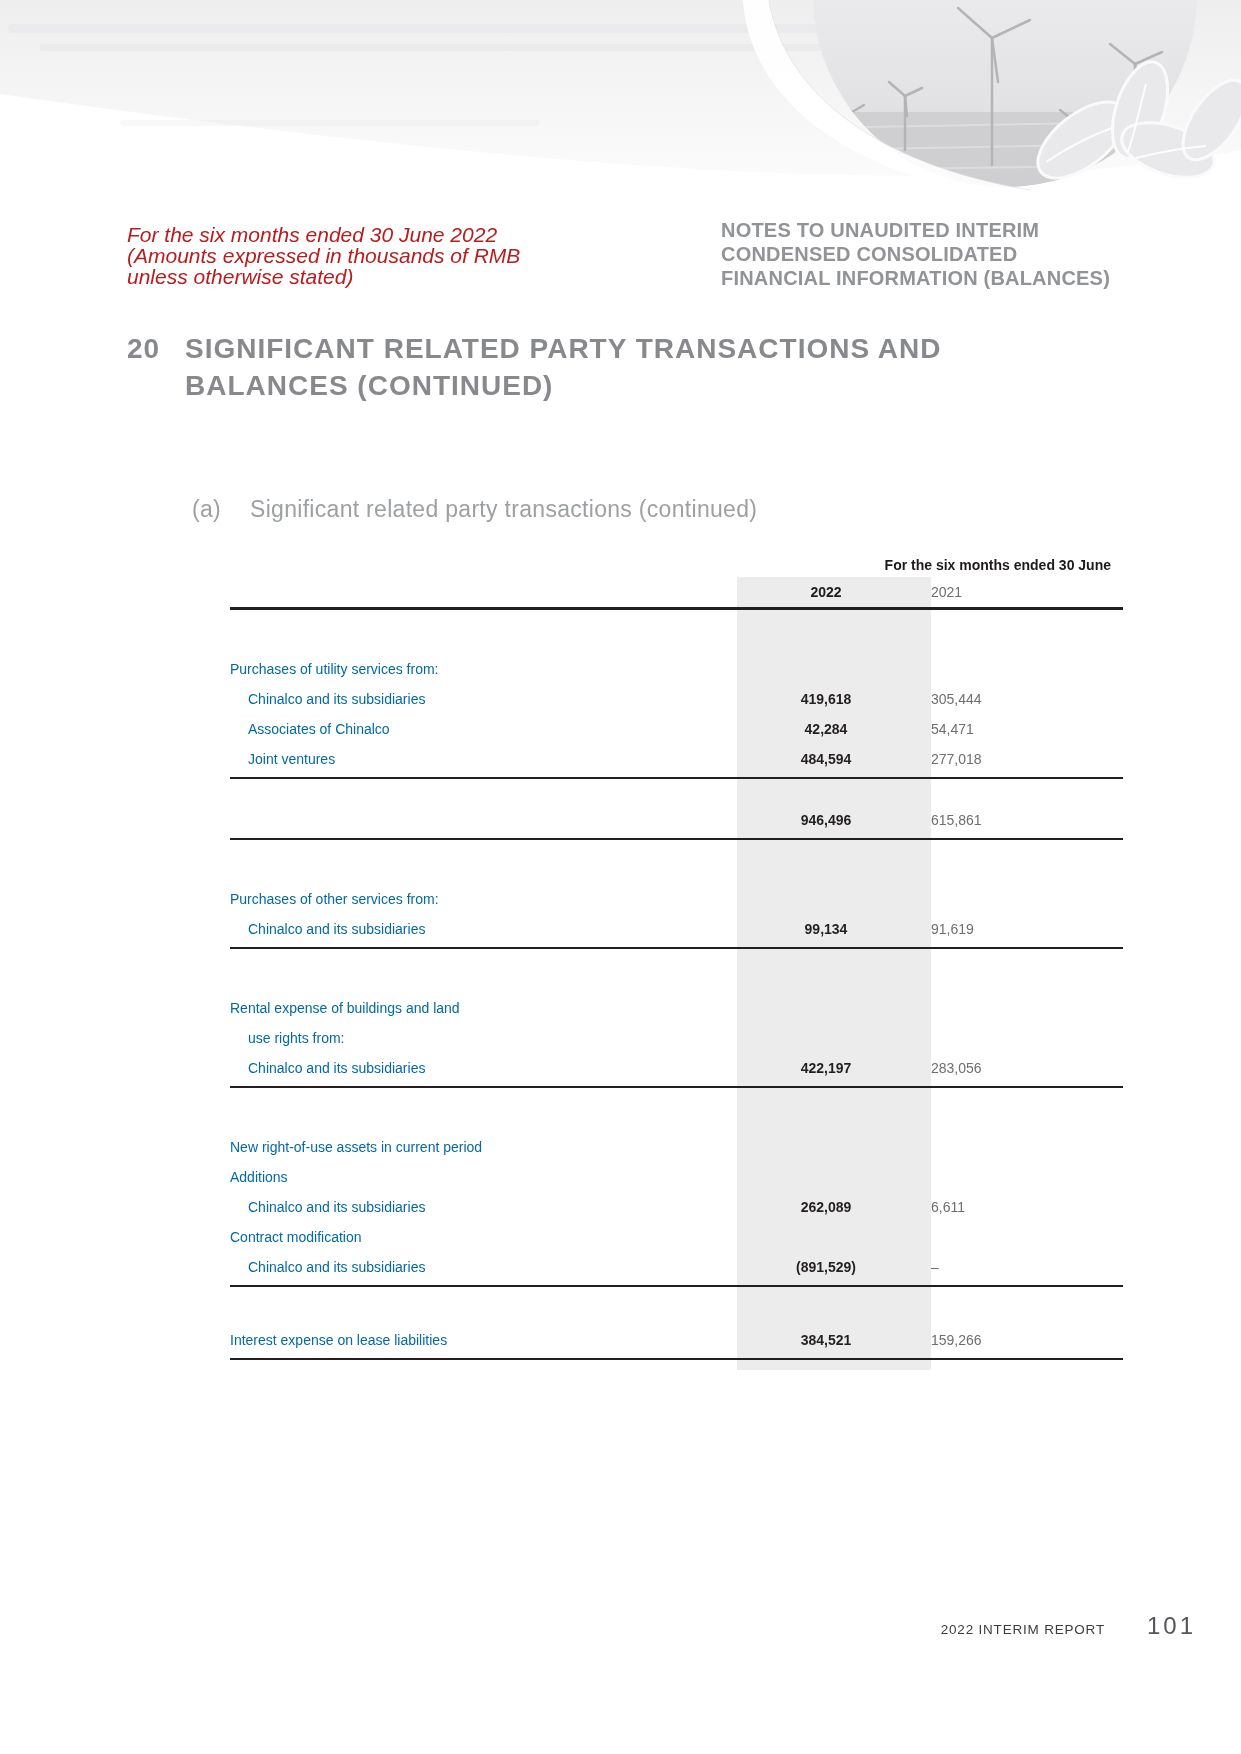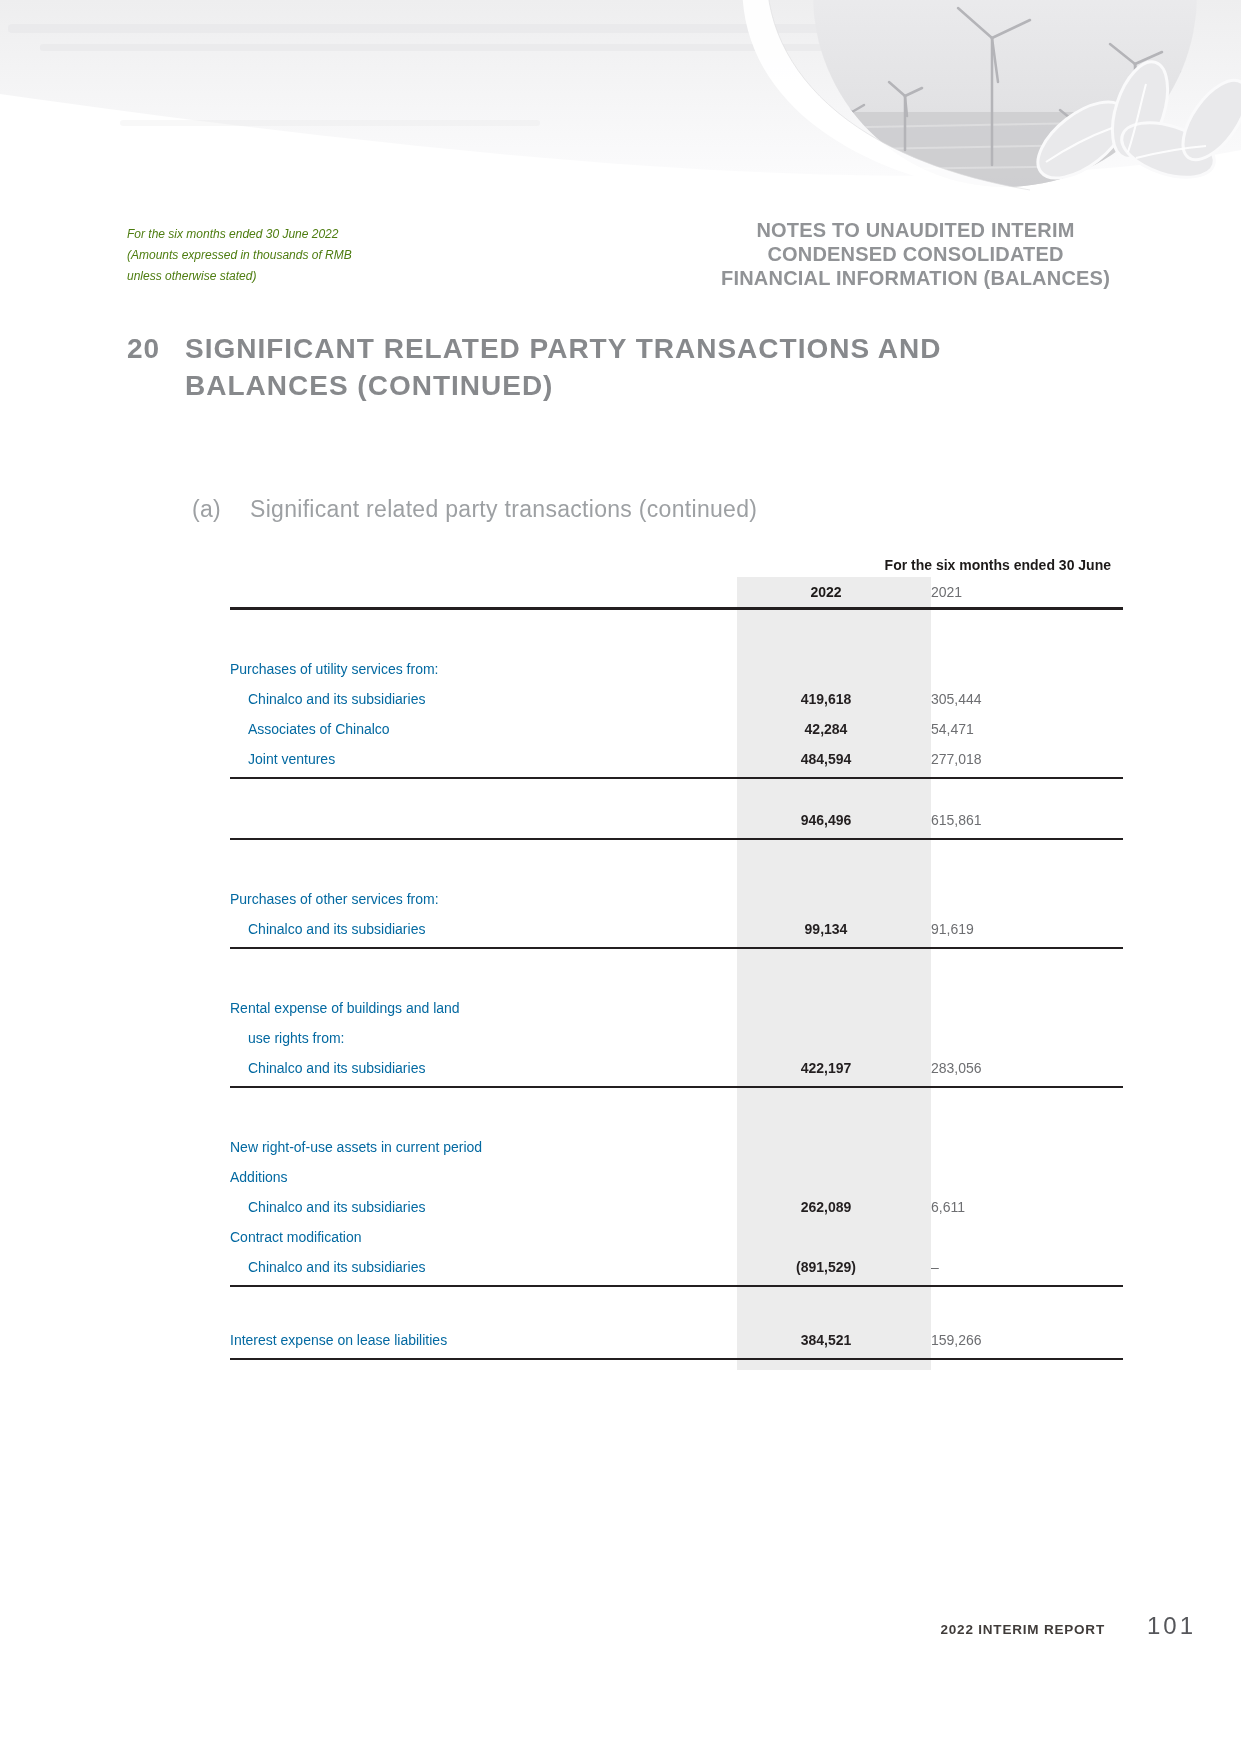--- a/index.html
+++ b/index.html
@@ -9,26 +9,26 @@
     margin:0 auto;
     background:#ffffff;
     overflow:hidden;
     font-family:"Liberation Sans", sans-serif;
   }
   
   .header-art{position:absolute;top:0;left:0;}
   
   .head-note{
     position:absolute;left:127px;top:224px;
-    font-style:italic;font-size:12px;line-height:21px;color:#4d7c0f;
+    font-style:italic;font-size:21px;line-height:21px;color:#b91c1c;
   }
   
   .head-title{
     position:absolute;right:131px;top:218px;
-    text-align:center;font-weight:bold;font-size:20px;line-height:24px;
+    text-align:left;font-weight:bold;font-size:20px;line-height:24px;
     color:#919396;letter-spacing:0.2px;
   }
   
   .section{
     position:absolute;left:127px;top:330px;width:1000px;
     color:#87898c;font-weight:bold;font-size:28px;line-height:37px;letter-spacing:1px;
   }
   .sec-num{position:absolute;left:0;top:0;}
   .sec-text{display:block;margin-left:58px;}
   
@@ -64,21 +64,21 @@
   .t-rule.heavy{border-top-width:3px;margin-top:0;}
   .sp-lg{height:44px;}
   .sp-md{height:38px;}
   .sp-sm{height:26px;}
   
   .footer{
     position:absolute;right:45px;top:1612px;
     display:flex;align-items:baseline;gap:42px;
   }
   .f-label{
-    font-size:13.5px;font-weight:bold;letter-spacing:0.8px;color:#403c3a;
+    font-size:13.5px;font-weight:normal;letter-spacing:0.8px;color:#403c3a;
   }
   .f-page{
     font-size:24px;font-weight:normal;letter-spacing:3px;color:#55565a;
   }
 </style>
 </head>
 <body>
 
 <div class="page">
 

